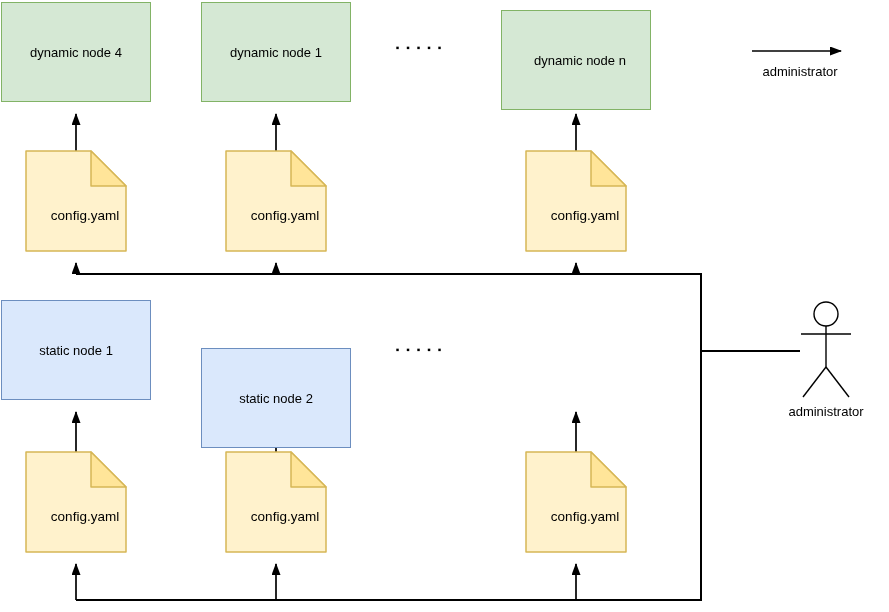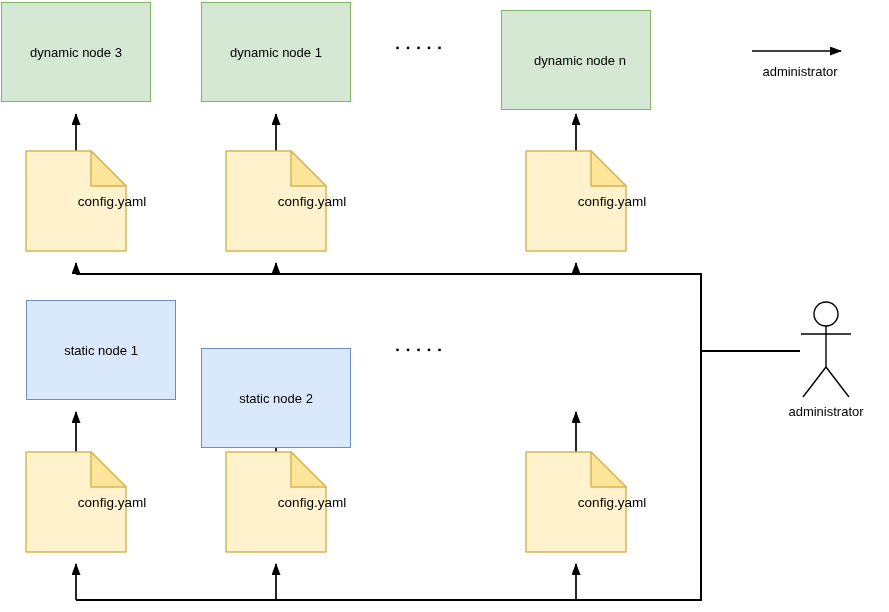--- a/index.html
+++ b/index.html
@@ -18,24 +18,23 @@
     display:flex;align-items:center;justify-content:center;
     font-size:13px;text-align:center;
   }
   .node.dynamic{background:var(--dynamic_fill);border:1.5px solid var(--dynamic_stroke);}
   .node.static{background:var(--static_fill);border:1.5px solid var(--static_stroke);}
   .note{position:absolute;width:102px;height:102px;}
   .note svg{position:absolute;left:-1px;top:-1px;}
   .note-body{fill:var(--config_fill);stroke:var(--config_stroke);stroke-width:1.5;stroke-linejoin:round;}
   .note-fold{fill:var(--config_fold);stroke:var(--config_stroke);stroke-width:1.5;stroke-linejoin:round;}
   .note-label{
-    position:absolute;left:0;top:0;width:118px;height:100px;
+    position:absolute;left:0;top:14px;width:118px;height:100px;
     display:flex;align-items:center;justify-content:center;
     font-size:13.5px;
-    padding-left:27px;
   }
   .dots{
     position:absolute;width:60px;height:16px;line-height:16px;
     text-align:center;font-size:10px;letter-spacing:7px;color:#000;
     white-space:nowrap;
   }
   .legend-text{
     position:absolute;left:727px;top:63px;width:146px;
     text-align:center;font-size:13px;line-height:17px;
   }
@@ -80,21 +79,21 @@
     <g stroke="#000" stroke-width="1.4" fill="none">
       <circle cx="826" cy="314" r="12" fill="#fff"></circle>
       <line x1="826" y1="326" x2="826" y2="367"></line>
       <line x1="801" y1="334" x2="851" y2="334"></line>
       <line x1="826" y1="367" x2="803" y2="397"></line>
       <line x1="826" y1="367" x2="849" y2="397"></line>
     </g>
   </svg>
 
   <div class="node dynamic" style="left:1px;top:2px;">
-    <span>dynamic node 3</span>
+    <span>dynamic node 4</span>
   </div>
   <div class="node dynamic" style="left:201px;top:2px;">
     <span>dynamic node 1</span>
   </div>
   <div class="node dynamic" style="left:501px;top:10px;padding-left:8px;">
     <span>dynamic node n</span>
   </div>
   <div class="dots" style="left:392px;top:40px;">▪▪▪▪▪</div>
 
   <div class="note" style="left:26px;top:151px;">
@@ -112,21 +111,21 @@
     <span class="note-label">config.yaml</span>
   </div>
   <div class="note" style="left:526px;top:151px;">
     <svg width="102" height="102" viewBox="-1 -1 102 102" xmlns="http://www.w3.org/2000/svg">
       <polygon class="note-body" points="0,0 65,0 100,35 100,100 0,100"></polygon>
       <polygon class="note-fold" points="65,0 100,35 65,35"></polygon>
     </svg>
     <span class="note-label">config.yaml</span>
   </div>
 
-  <div class="node static" style="left:1px;top:300px;margin-left:25px;">
+  <div class="node static" style="left:1px;top:300px;">
     <span>static node 1</span>
   </div>
   <div class="node static" style="left:201px;top:300px;margin-top:48px;">
     <span>static node 2</span>
   </div>
   <div class="dots" style="left:392px;top:342px;">▪▪▪▪▪</div>
 
   <div class="note" style="left:26px;top:452px;">
     <svg width="102" height="102" viewBox="-1 -1 102 102" xmlns="http://www.w3.org/2000/svg">
       <polygon class="note-body" points="0,0 65,0 100,35 100,100 0,100"></polygon>

